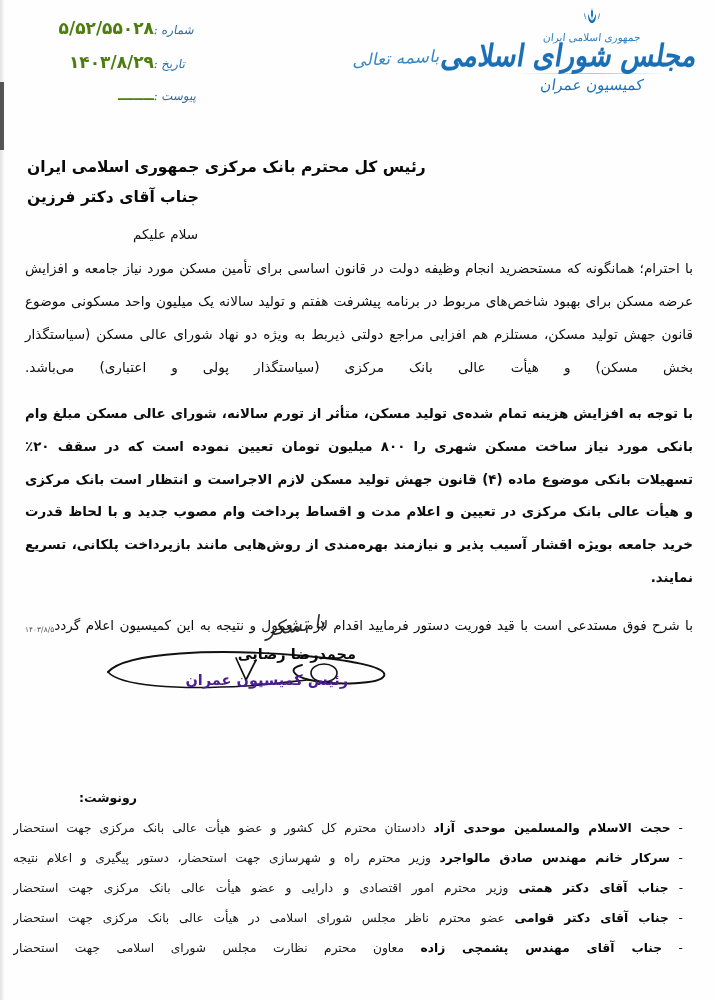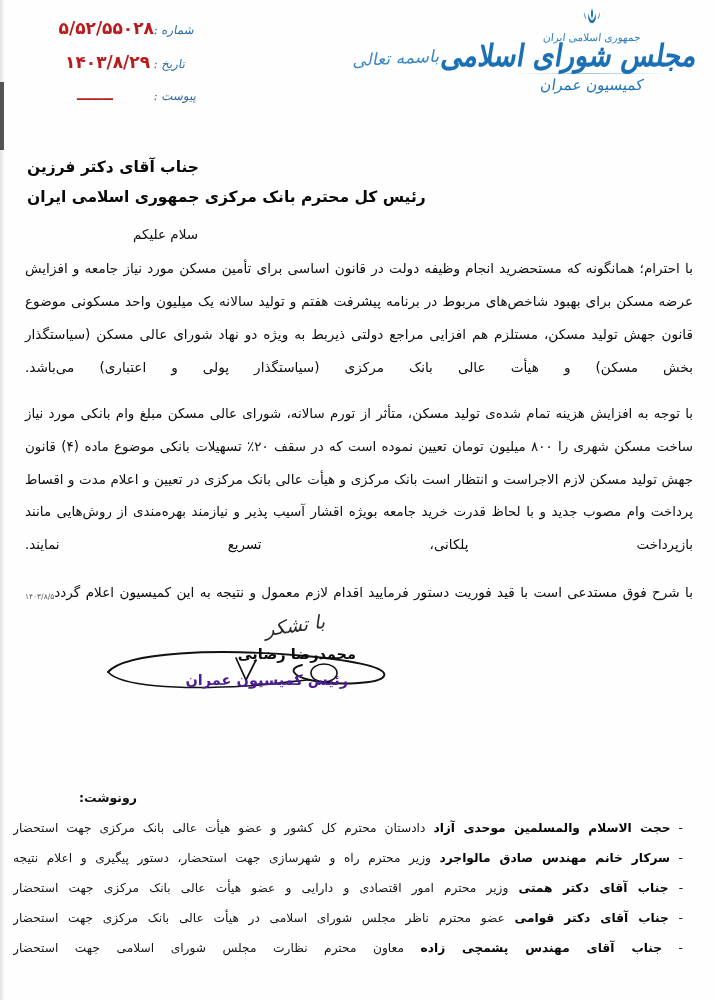--- a/index.html
+++ b/index.html
@@ -128,24 +128,24 @@
     font-size: 12px;
     color: #2f6ea6;
     font-family: "DejaVu Serif", "Liberation Serif", serif;
     transform: skewX(-10deg);
     flex: 0 0 auto;
     padding-right: 4px;
     direction: rtl;
   }
   .meta-value {
     flex: 1 1 auto;
-    text-align: left;
+    text-align: right;
     font-size: 17px;
     font-weight: bold;
-    color: #b91c1c;
+    color: #4d7c0f;
     font-family: "DejaVu Sans", "Liberation Sans", sans-serif;
     letter-spacing: .5px;
     direction: ltr;
     padding-left: 6px;
     margin-left: 45px;
   }
   .meta-value.dashes {
     letter-spacing: -1px;
     font-size: 15px;
     padding-left: 18px;
@@ -188,21 +188,21 @@
     font-size: 13.6px;
     color: #0d0d0d;
     line-height: 2.42;
     text-align: justify;
     text-align-last: justify;
     letter-spacing: -0.15px;
     margin-bottom: 14px;
     word-spacing: .6px;
   }
   .para.bold {
-    font-weight: normal;
+    font-weight: bold;
     font-size: 13.4px;
     line-height: 2.46;
     letter-spacing: -0.35px;
     word-spacing: .2px;
   }
   .para.closing {
     margin-top: 0;
     text-align-last: justify;
   }
   .para.closing .stamp-date {
@@ -335,22 +335,22 @@
         <span class="meta-value">۱۴۰۳/۸/۲۹</span>
       </div>
       <div class="meta-row">
         <span class="meta-label">پیوست :</span>
         <span class="meta-value dashes">ـــــــ</span>
       </div>
     </div>
   </div>
 
   <div class="addressee">
+    <div>رئیس کل محترم بانک مرکزی جمهوری اسلامی ایران</div>
     <div>جناب آقای دکتر فرزین</div>
-    <div>رئیس کل محترم بانک مرکزی جمهوری اسلامی ایران</div>
   </div>
 
   <div class="body-wrap">
     <div class="greeting">سلام علیکم</div>
     <div class="para">با احترام؛ همانگونه که مستحضرید انجام وظیفه دولت در قانون اساسی برای تأمین مسکن مورد نیاز جامعه و افزایش عرضه مسکن برای بهبود شاخص‌های مربوط در برنامه پیشرفت هفتم و تولید سالانه یک میلیون واحد مسکونی موضوع قانون جهش تولید مسکن، مستلزم هم افزایی مراجع دولتی ذیربط به ویژه دو نهاد شورای عالی مسکن (سیاستگذار بخش مسکن) و هیأت عالی بانک مرکزی (سیاستگذار پولی و اعتباری) می‌باشد.</div>
     <div class="para bold">با توجه به افزایش هزینه تمام شده‌ی تولید مسکن، متأثر از تورم سالانه، شورای عالی مسکن مبلغ وام بانکی مورد نیاز ساخت مسکن شهری را ۸۰۰ میلیون تومان تعیین نموده است که در سقف ۲۰٪ تسهیلات بانکی موضوع ماده (۴) قانون جهش تولید مسکن لازم الاجراست و انتظار است بانک مرکزی و هیأت عالی بانک مرکزی در تعیین و اعلام مدت و اقساط پرداخت وام مصوب جدید و با لحاظ قدرت خرید جامعه بویژه اقشار آسیب پذیر و نیازمند بهره‌مندی از روش‌هایی مانند بازپرداخت پلکانی، تسریع نمایند.</div>
     <div class="para closing">
       <span>با شرح فوق مستدعی است با قید فوریت دستور فرمایید اقدام لازم معمول و نتیجه به این کمیسیون اعلام گردد</span><span class="stamp-date">۱۴۰۳/۸/۵</span>
     </div>
   </div>

